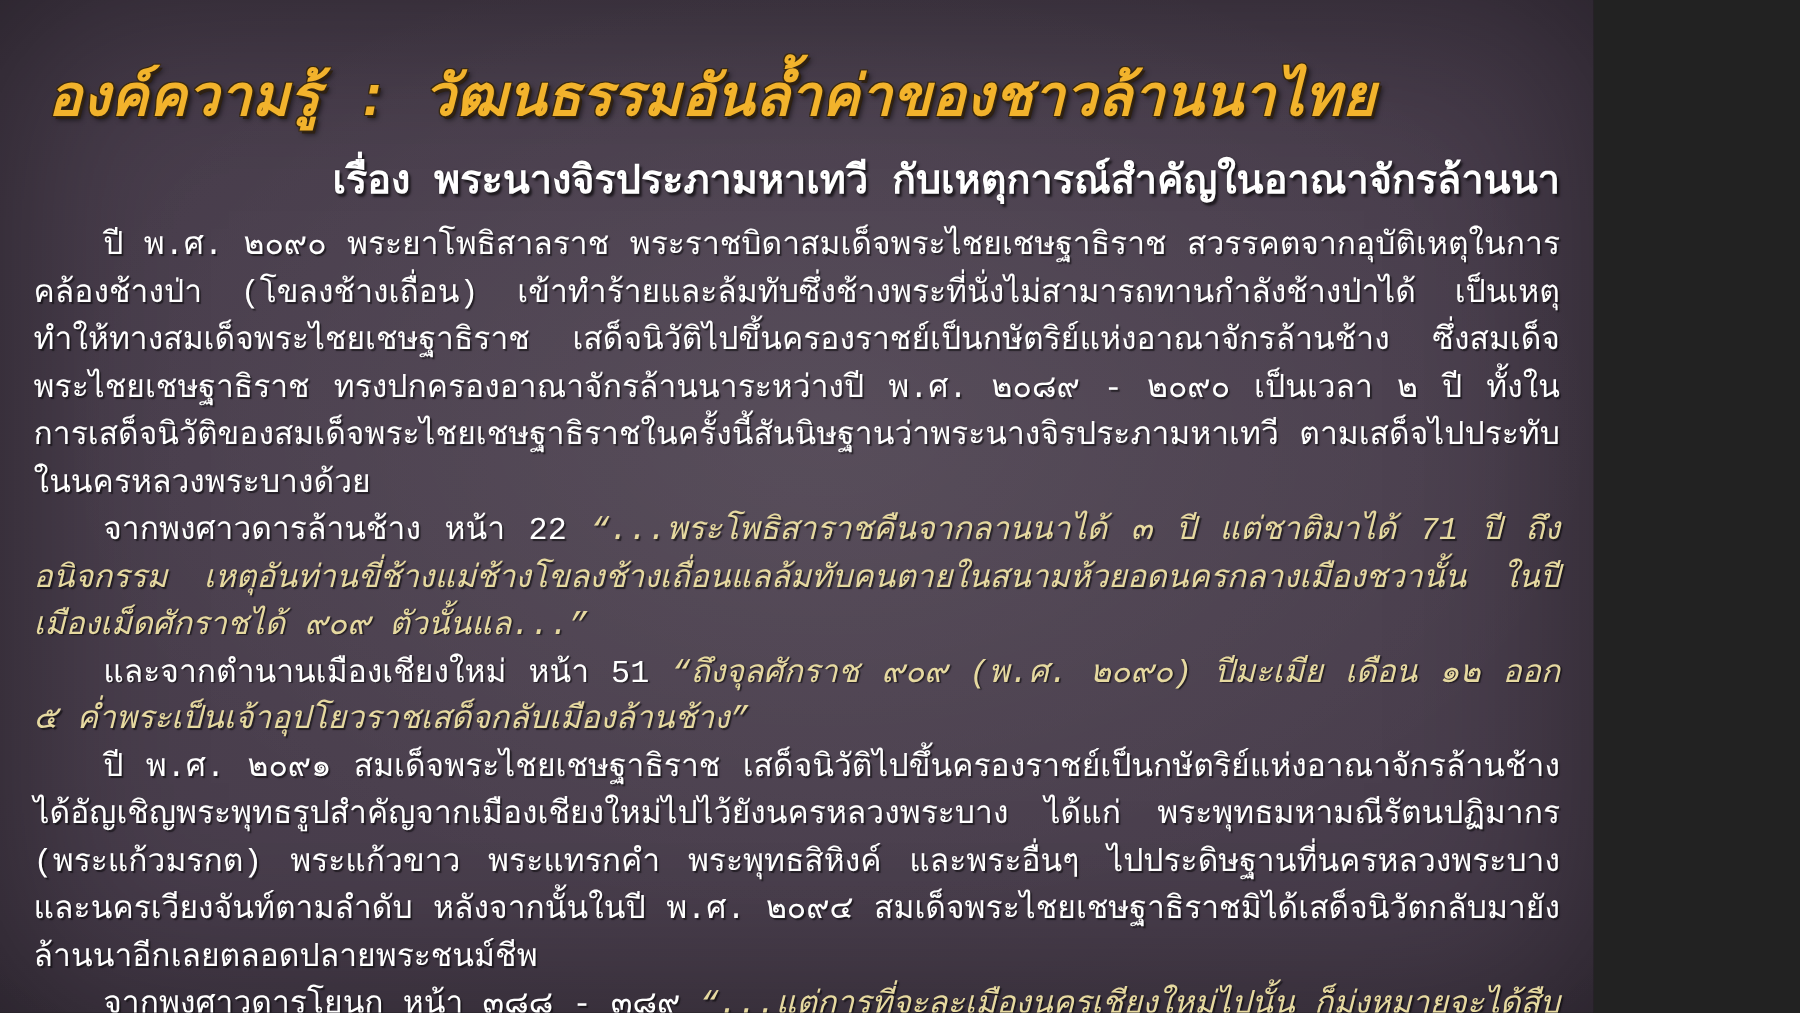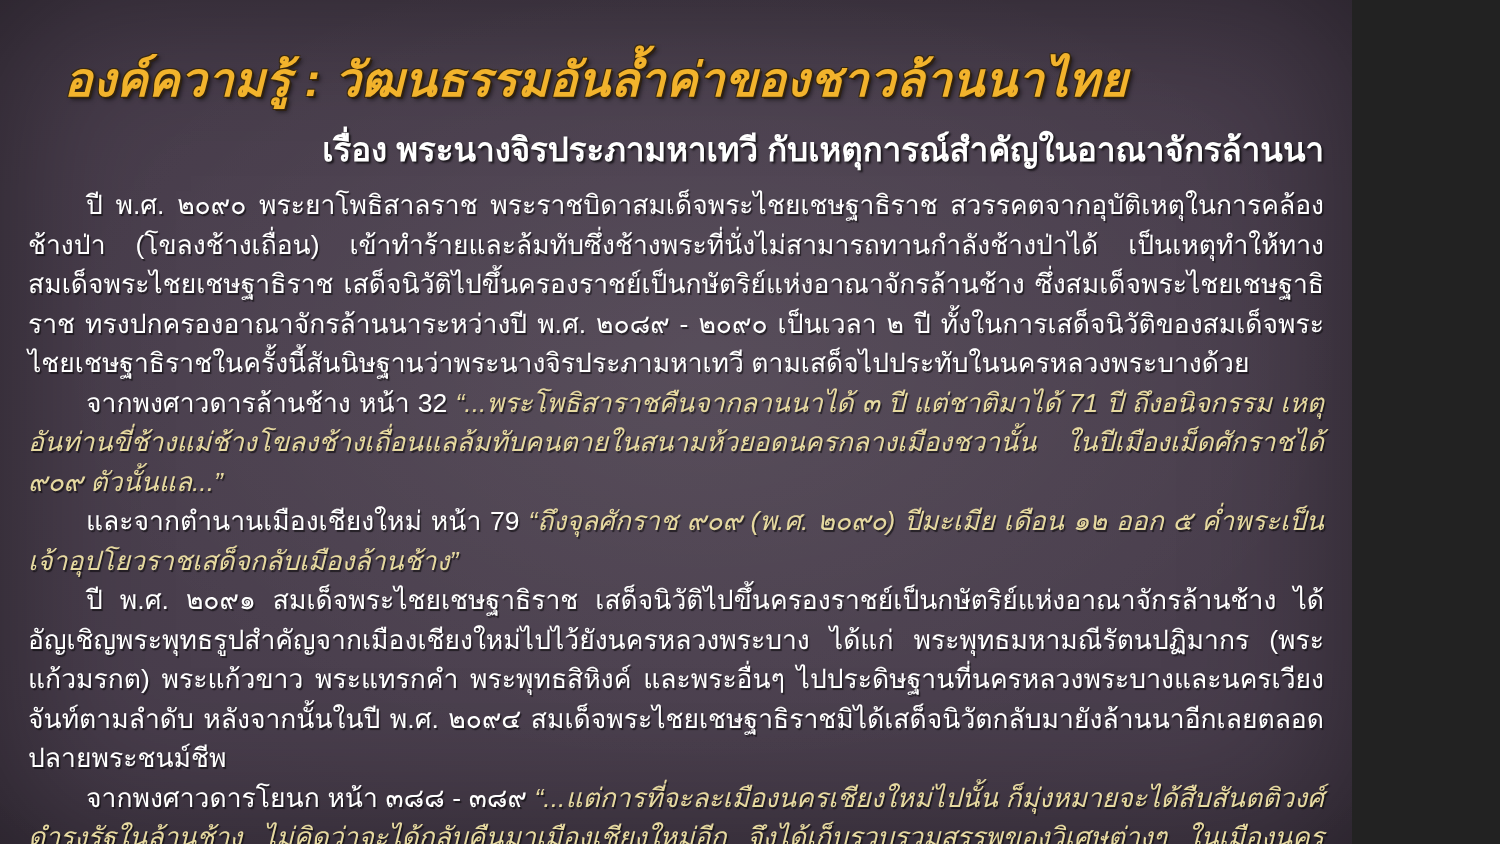--- a/index.html
+++ b/index.html
@@ -4,24 +4,23 @@
 <style>
   html, body { margin: 0; padding: 0; background: #222; }
   .slide {
     position: relative;
     width: 1328px;
     height: 844px;
     overflow: hidden;
     background:
       radial-gradient(ellipse 1100px 700px at 52% 42%, rgba(255,255,255,0.06), rgba(0,0,0,0) 60%),
       radial-gradient(ellipse 1600px 1000px at 50% 50%, #4e4351 0%, #473c4b 55%, #382f3d 100%);
-    font-family: Liberation Sans, sans-serif;
+    font-family: Liberation Mono, monospace;
     color: #ffffff;
     box-shadow: inset 0 0 160px rgba(0,0,0,0.45);
-    padding-left: 24px;
   }
   .vignette {
     position: absolute; inset: 0; pointer-events: none;
     background: radial-gradient(ellipse 1500px 950px at 50% 45%, rgba(0,0,0,0) 62%, rgba(0,0,0,0.28) 100%);
   }
   .title {
     margin: 0;
     padding: 42px 40px 0 40px;
     font-size: 47px;
     font-weight: bold;
@@ -62,19 +61,19 @@
 
 <div class="slide">
   <div class="vignette"></div>
 
   <h1 class="title">องค์ความรู้ : วัฒนธรรมอันล้ำค่าของชาวล้านนาไทย</h1>
 
   <div class="subtitle">เรื่อง พระนางจิรประภามหาเทวี กับเหตุการณ์สำคัญในอาณาจักรล้านนา</div>
 
   <div class="body-text">
     <p class="para"><span>ปี พ.ศ. ๒๐๙๐ พระยาโพธิสาลราช พระราชบิดาสมเด็จพระไชยเชษฐาธิราช สวรรคตจากอุบัติเหตุในการคล้องช้างป่า (โขลงช้างเถื่อน) เข้าทำร้ายและล้มทับซึ่งช้างพระที่นั่งไม่สามารถทานกำลังช้างป่าได้ เป็นเหตุทำให้ทางสมเด็จพระไชยเชษฐาธิราช เสด็จนิวัติไปขึ้นครองราชย์เป็นกษัตริย์แห่งอาณาจักรล้านช้าง ซึ่งสมเด็จพระไชยเชษฐาธิราช ทรงปกครองอาณาจักรล้านนาระหว่างปี พ.ศ. ๒๐๘๙ - ๒๐๙๐ เป็นเวลา ๒ ปี ทั้งในการเสด็จนิวัติของสมเด็จพระไชยเชษฐาธิราชในครั้งนี้สันนิษฐานว่าพระนางจิรประภามหาเทวี ตามเสด็จไปประทับในนครหลวงพระบางด้วย</span><span class="quote"></span></p>
-    <p class="para"><span>จากพงศาวดารล้านช้าง หน้า 32 </span><span class="quote">“...พระโพธิสาราชคืนจากลานนาได้ ๓ ปี แต่ชาติมาได้ 71 ปี ถึงอนิจกรรม เหตุอันท่านขี่ช้างแม่ช้างโขลงช้างเถื่อนแลล้มทับคนตายในสนามห้วยอดนครกลางเมืองชวานั้น ในปีเมืองเม็ดศักราชได้ ๙๐๙ ตัวนั้นแล...”</span></p>
-    <p class="para"><span>และจากตำนานเมืองเชียงใหม่ หน้า 79 </span><span class="quote">“ถึงจุลศักราช ๙๐๙ (พ.ศ. ๒๐๙๐) ปีมะเมีย เดือน ๑๒ ออก ๕ ค่ำพระเป็นเจ้าอุปโยวราชเสด็จกลับเมืองล้านช้าง”</span></p>
+    <p class="para"><span>จากพงศาวดารล้านช้าง หน้า 22 </span><span class="quote">“...พระโพธิสาราชคืนจากลานนาได้ ๓ ปี แต่ชาติมาได้ 71 ปี ถึงอนิจกรรม เหตุอันท่านขี่ช้างแม่ช้างโขลงช้างเถื่อนแลล้มทับคนตายในสนามห้วยอดนครกลางเมืองชวานั้น ในปีเมืองเม็ดศักราชได้ ๙๐๙ ตัวนั้นแล...”</span></p>
+    <p class="para"><span>และจากตำนานเมืองเชียงใหม่ หน้า 51 </span><span class="quote">“ถึงจุลศักราช ๙๐๙ (พ.ศ. ๒๐๙๐) ปีมะเมีย เดือน ๑๒ ออก ๕ ค่ำพระเป็นเจ้าอุปโยวราชเสด็จกลับเมืองล้านช้าง”</span></p>
     <p class="para"><span>ปี พ.ศ. ๒๐๙๑ สมเด็จพระไชยเชษฐาธิราช เสด็จนิวัติไปขึ้นครองราชย์เป็นกษัตริย์แห่งอาณาจักรล้านช้าง ได้อัญเชิญพระพุทธรูปสำคัญจากเมืองเชียงใหม่ไปไว้ยังนครหลวงพระบาง ได้แก่ พระพุทธมหามณีรัตนปฏิมากร (พระแก้วมรกต) พระแก้วขาว พระแทรกคำ พระพุทธสิหิงค์ และพระอื่นๆ ไปประดิษฐานที่นครหลวงพระบางและนครเวียงจันท์ตามลำดับ หลังจากนั้นในปี พ.ศ. ๒๐๙๔ สมเด็จพระไชยเชษฐาธิราชมิได้เสด็จนิวัตกลับมายังล้านนาอีกเลยตลอดปลายพระชนม์ชีพ</span><span class="quote"></span></p>
     <p class="para"><span>จากพงศาวดารโยนก หน้า ๓๘๘ - ๓๘๙ </span><span class="quote">“...แต่การที่จะละเมืองนครเชียงใหม่ไปนั้น ก็มุ่งหมายจะได้สืบสันตติวงศ์ดำรงรัฐในล้านช้าง ไม่คิดว่าจะได้กลับคืนมาเมืองเชียงใหม่อีก จึงได้เก็บรวบรวมสรรพของวิเศษต่างๆ ในเมืองนครพิงค์เชียงใหม่ ซึ่งเป็นที่พอพระทัยเอาไปเสียด้วย คือได้เชิญเอาพระมหามณีรัตนปฏิมากรแก้วมรกตและพระจันทรรัตนแก้วขาวกรุงละโว้ (น่าจะเป็นพระพุทธบุศยรัตนกระมัง) พระพุทธสิหิงค์ พระแทรกคำและพระอื่นๆ พาไปเมืองนครหลวงพระบาง ได้เสด็จออกจากเมืองนครเชียงใหม่ไป เมื่อ ณ วันขึ้น ๕ ค่ำ เดือน ๑๒ เหนือ คือเดือน ๑๐ จุลศักราช ๙๑๐ ปีวอก สัมฤทธิศก...”</span></p>
 
   </div>
 </div>
 
 </body></html>

